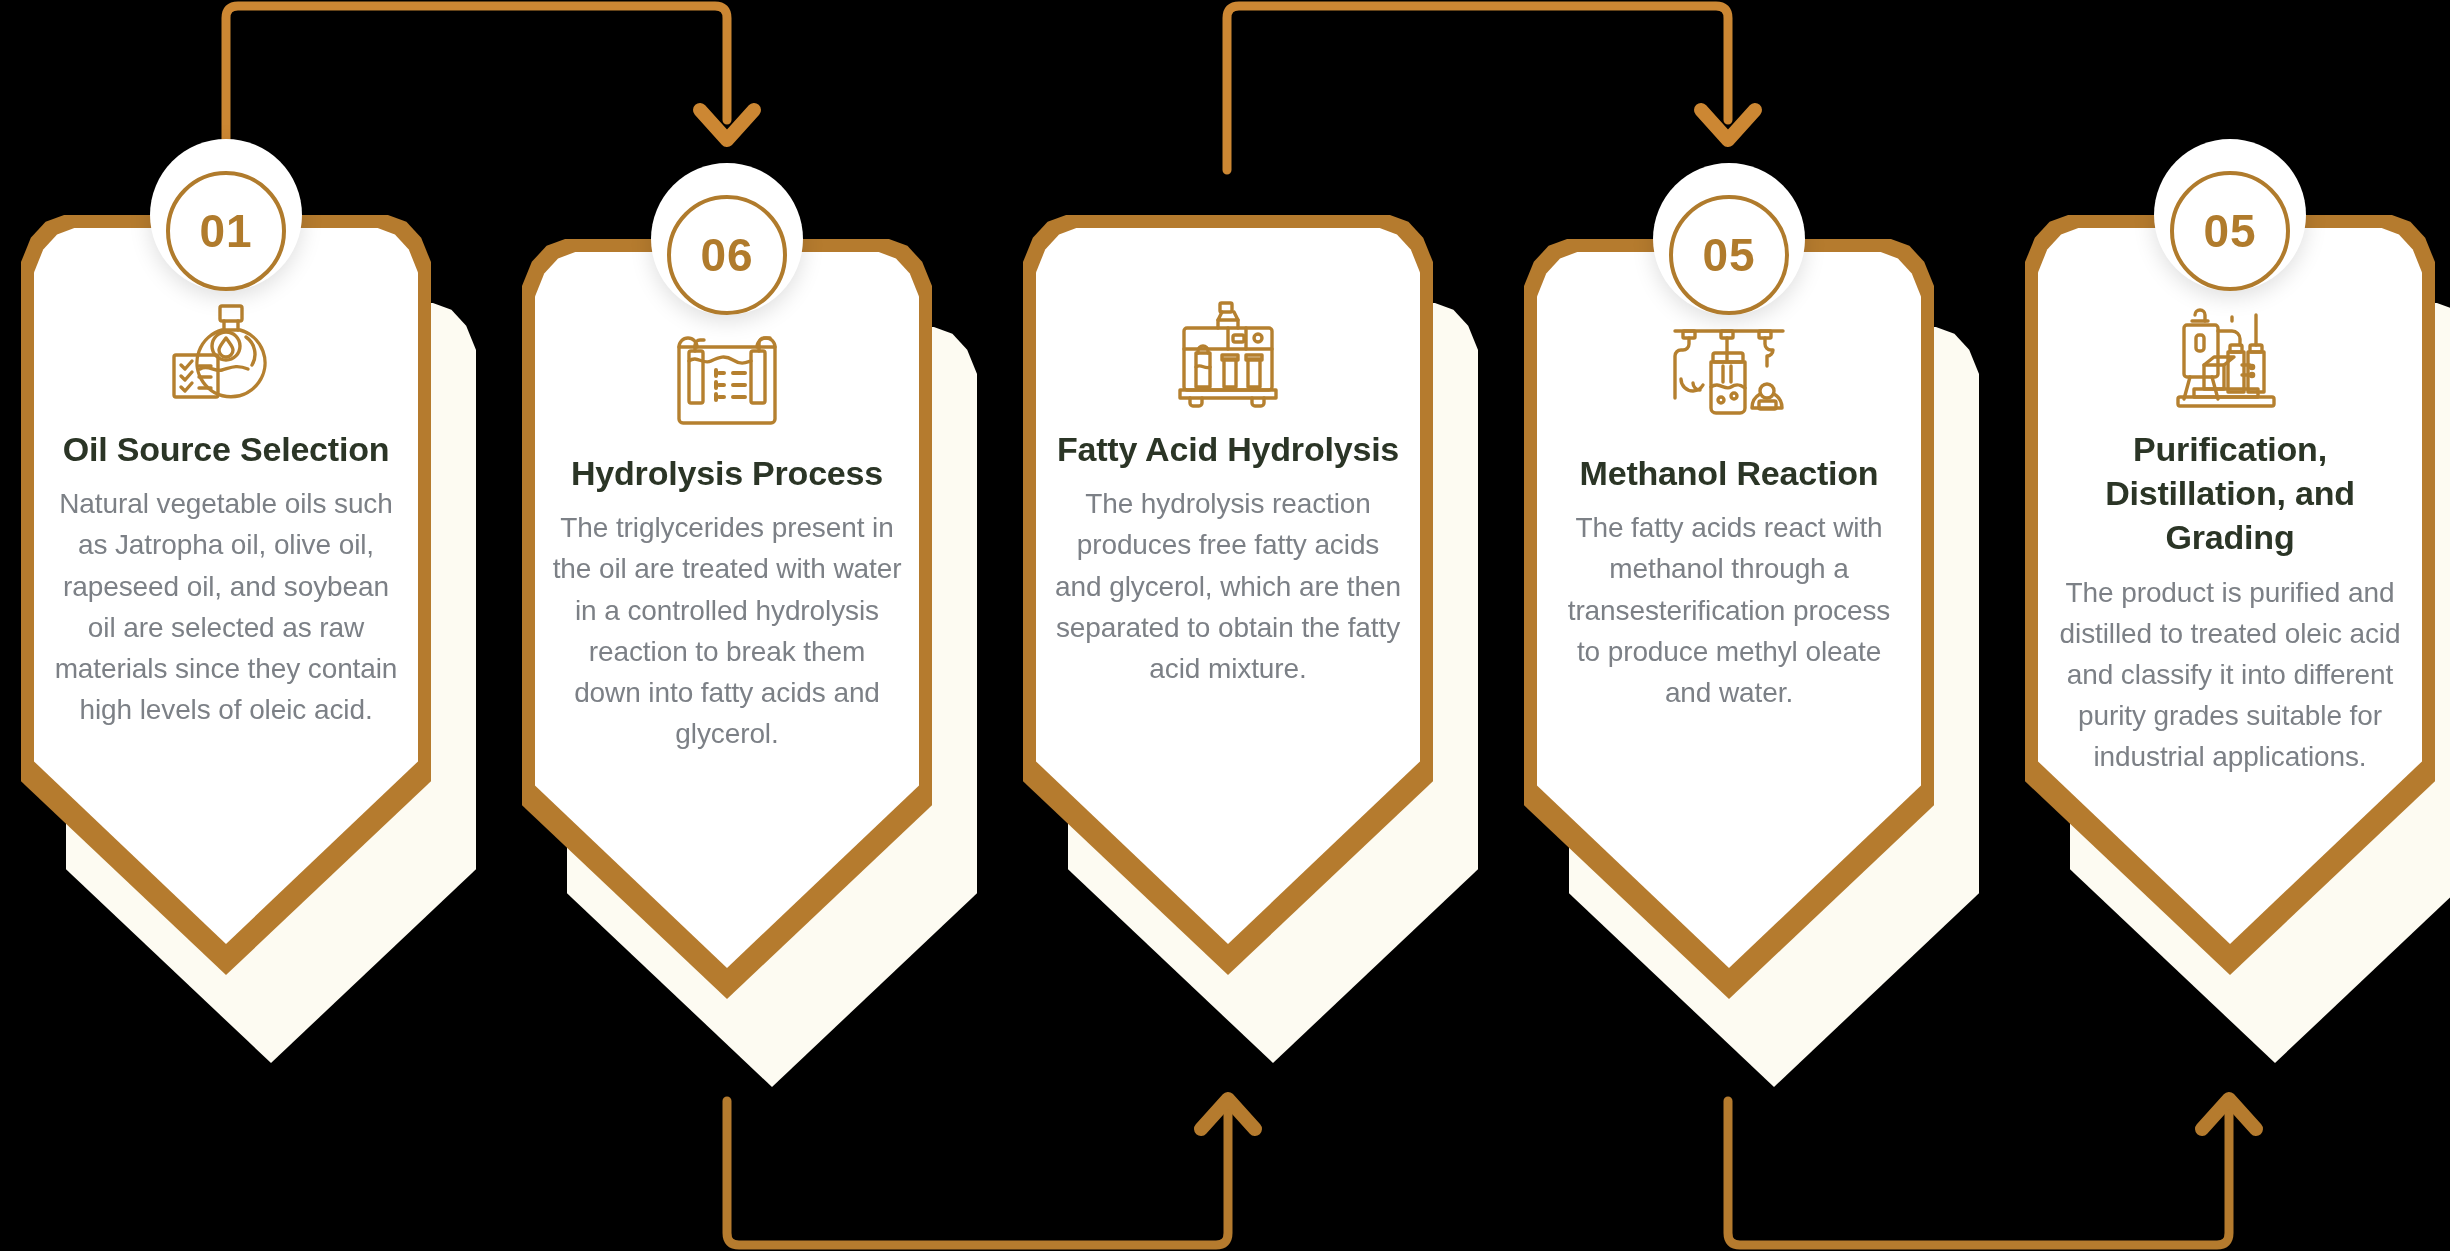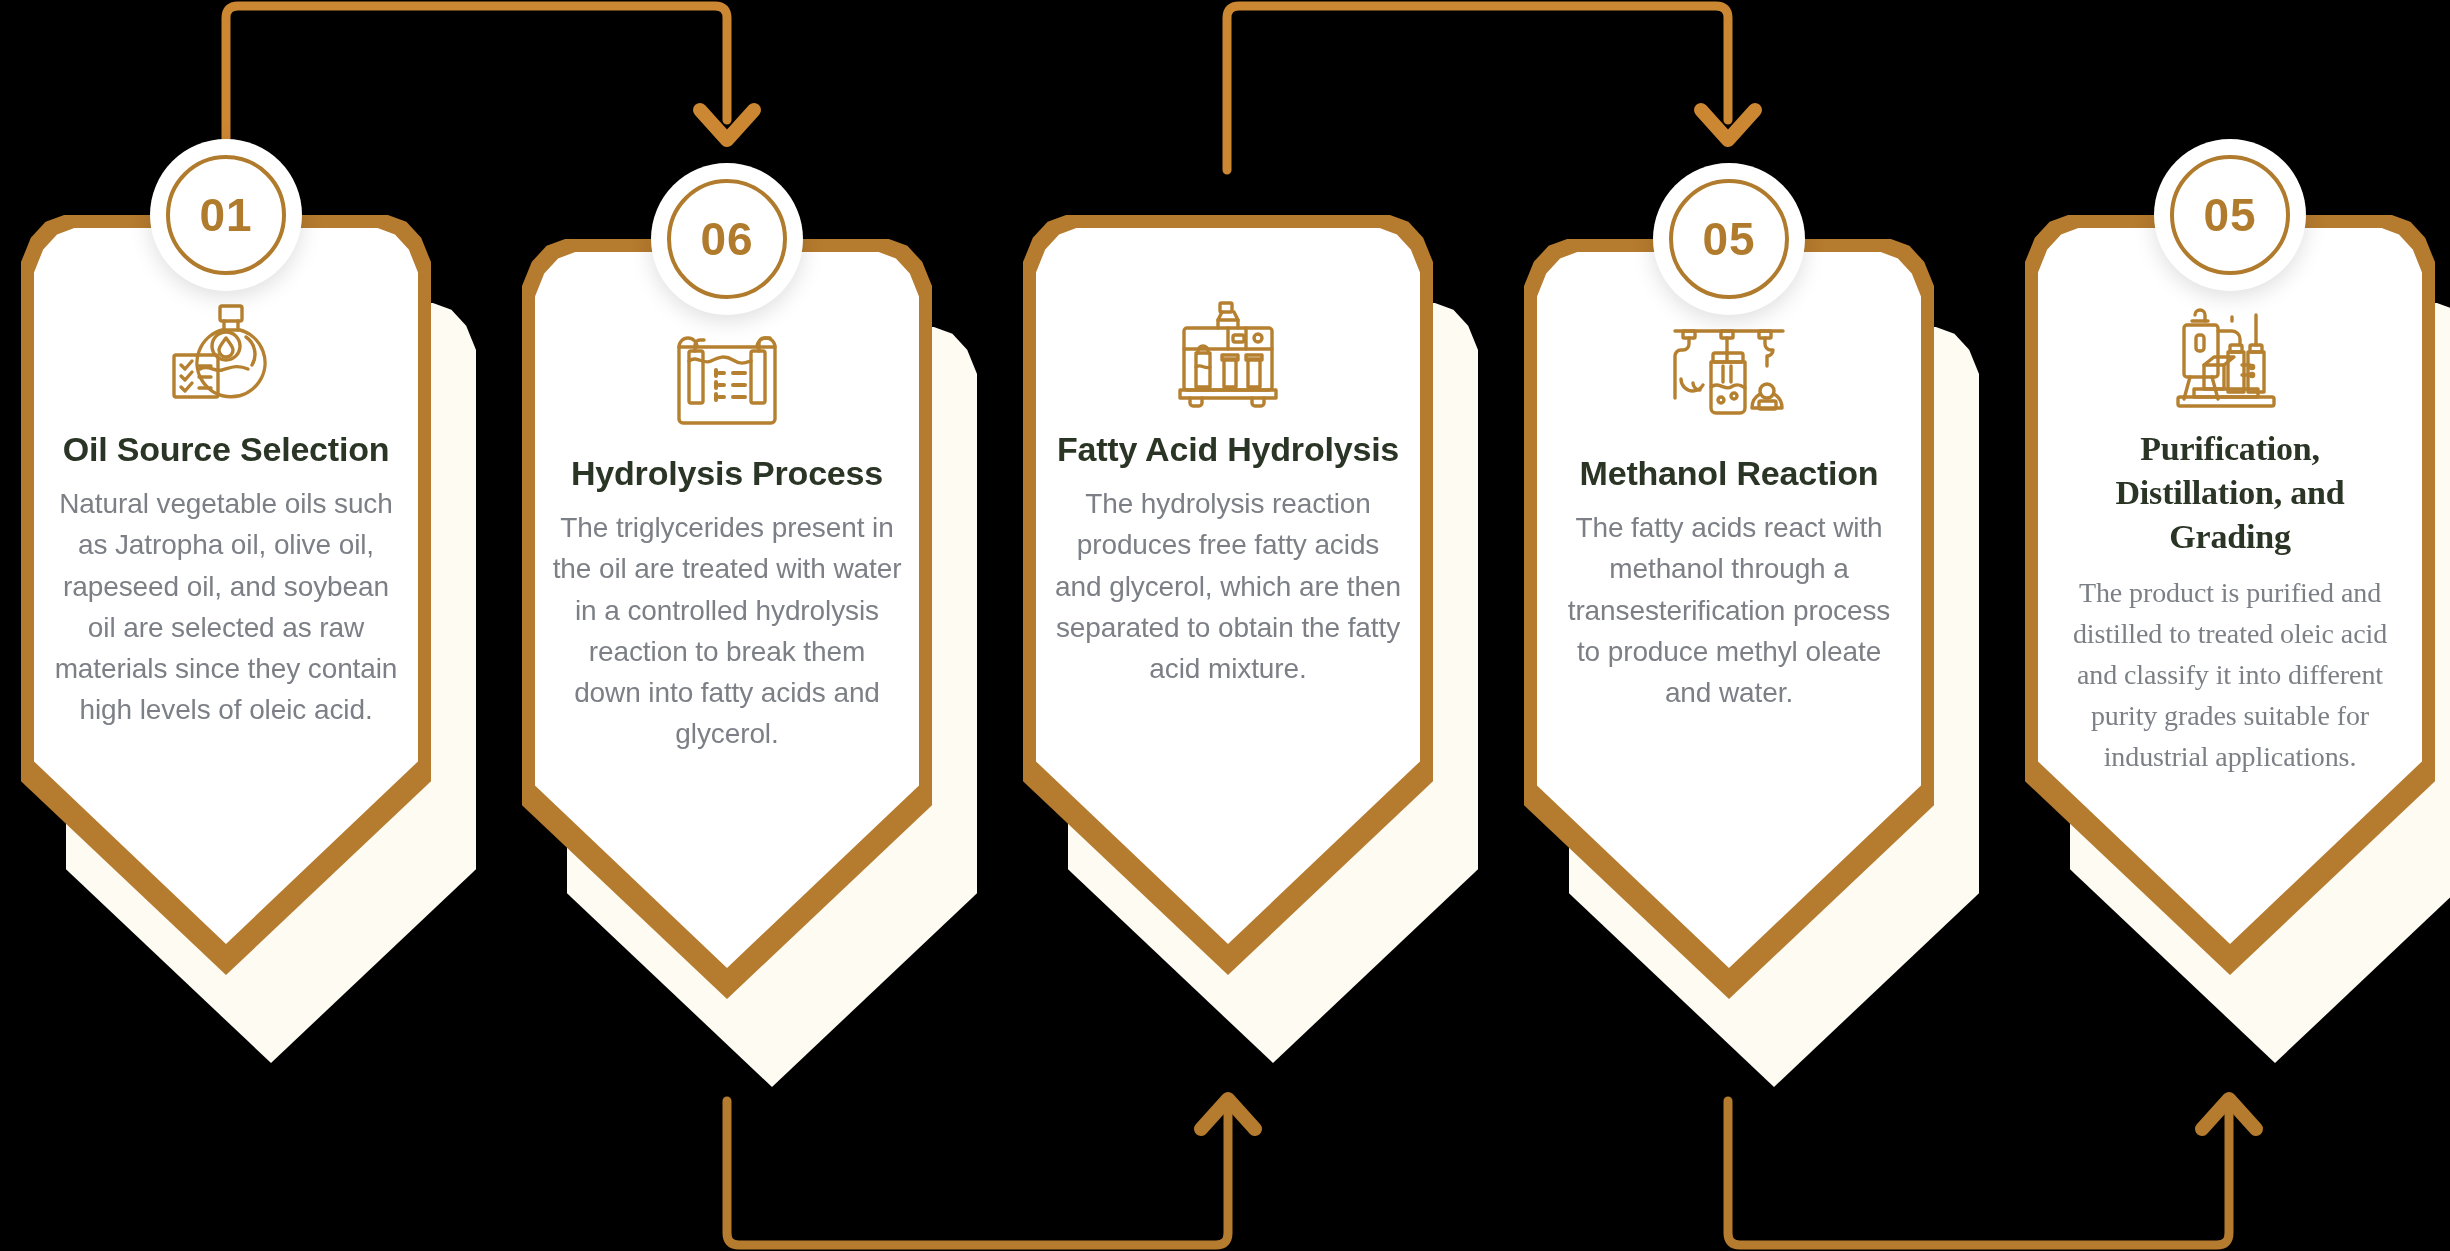--- a/index.html
+++ b/index.html
@@ -28,21 +28,21 @@
 
   .card-content{
     position:absolute;left:0;right:0;top:0;
     display:flex;flex-direction:column;align-items:center;
     padding:0 30px;box-sizing:border-box;text-align:center;
   }
 
   .badge{
     position:absolute;width:152px;height:152px;border-radius:50%;
     background:#FFFFFF;left:50%;transform:translateX(-50%);
-    display:flex;align-items:center;justify-content:center;
+    display:flex;align-items:flex-end;justify-content:center;
     box-shadow:0 6px 22px rgba(0,0,0,0.13);z-index:6;
   }
   .badge-ring{
     width:112px;height:112px;border-radius:50%;
     border:4px solid #B07B2C;
     display:flex;align-items:center;justify-content:center;
   }
   .badge-num{
     font-size:46px;font-weight:700;color:#B07B2C;letter-spacing:1px;
     line-height:1;
@@ -237,21 +237,21 @@
       </div>
     </div>
   </div>
 
   <div class="card" style="left:2025px;top:215px;">
     <div class="shield-wrap">
       <div class="shield shield-ghost" style="transform:translate(45px,88px);"></div>
       <div class="shield shield-border"></div>
       <div class="shield shield-inner" style="left:13px;top:13px;width:384px;height:716px;"></div>
 
-      <div class="card-content" style="top:82px;font-family:Liberation Serif, serif;">
+      <div class="card-content" style="top:82px;">
         <div class="card-icon">
           <svg viewBox="0 0 132 118">
             <g fill="none" stroke="#B5802F" stroke-width="3.4" stroke-linecap="round" stroke-linejoin="round">
               <path d="M31 18 a5 5 0 0 1 10 0 v6"></path>
               <path d="M28 24 h16"></path>
               <rect x="20" y="28" width="34" height="52" rx="3"></rect>
               <rect x="32" y="38" width="8" height="16" rx="3"></rect>
               <path d="M54 34 h14 a8 8 0 0 1 8 8 v6"></path>
               <path d="M26 80 l-6 22 M48 80 l6 22"></path>
               <path d="M68 24 v-4"></path>

